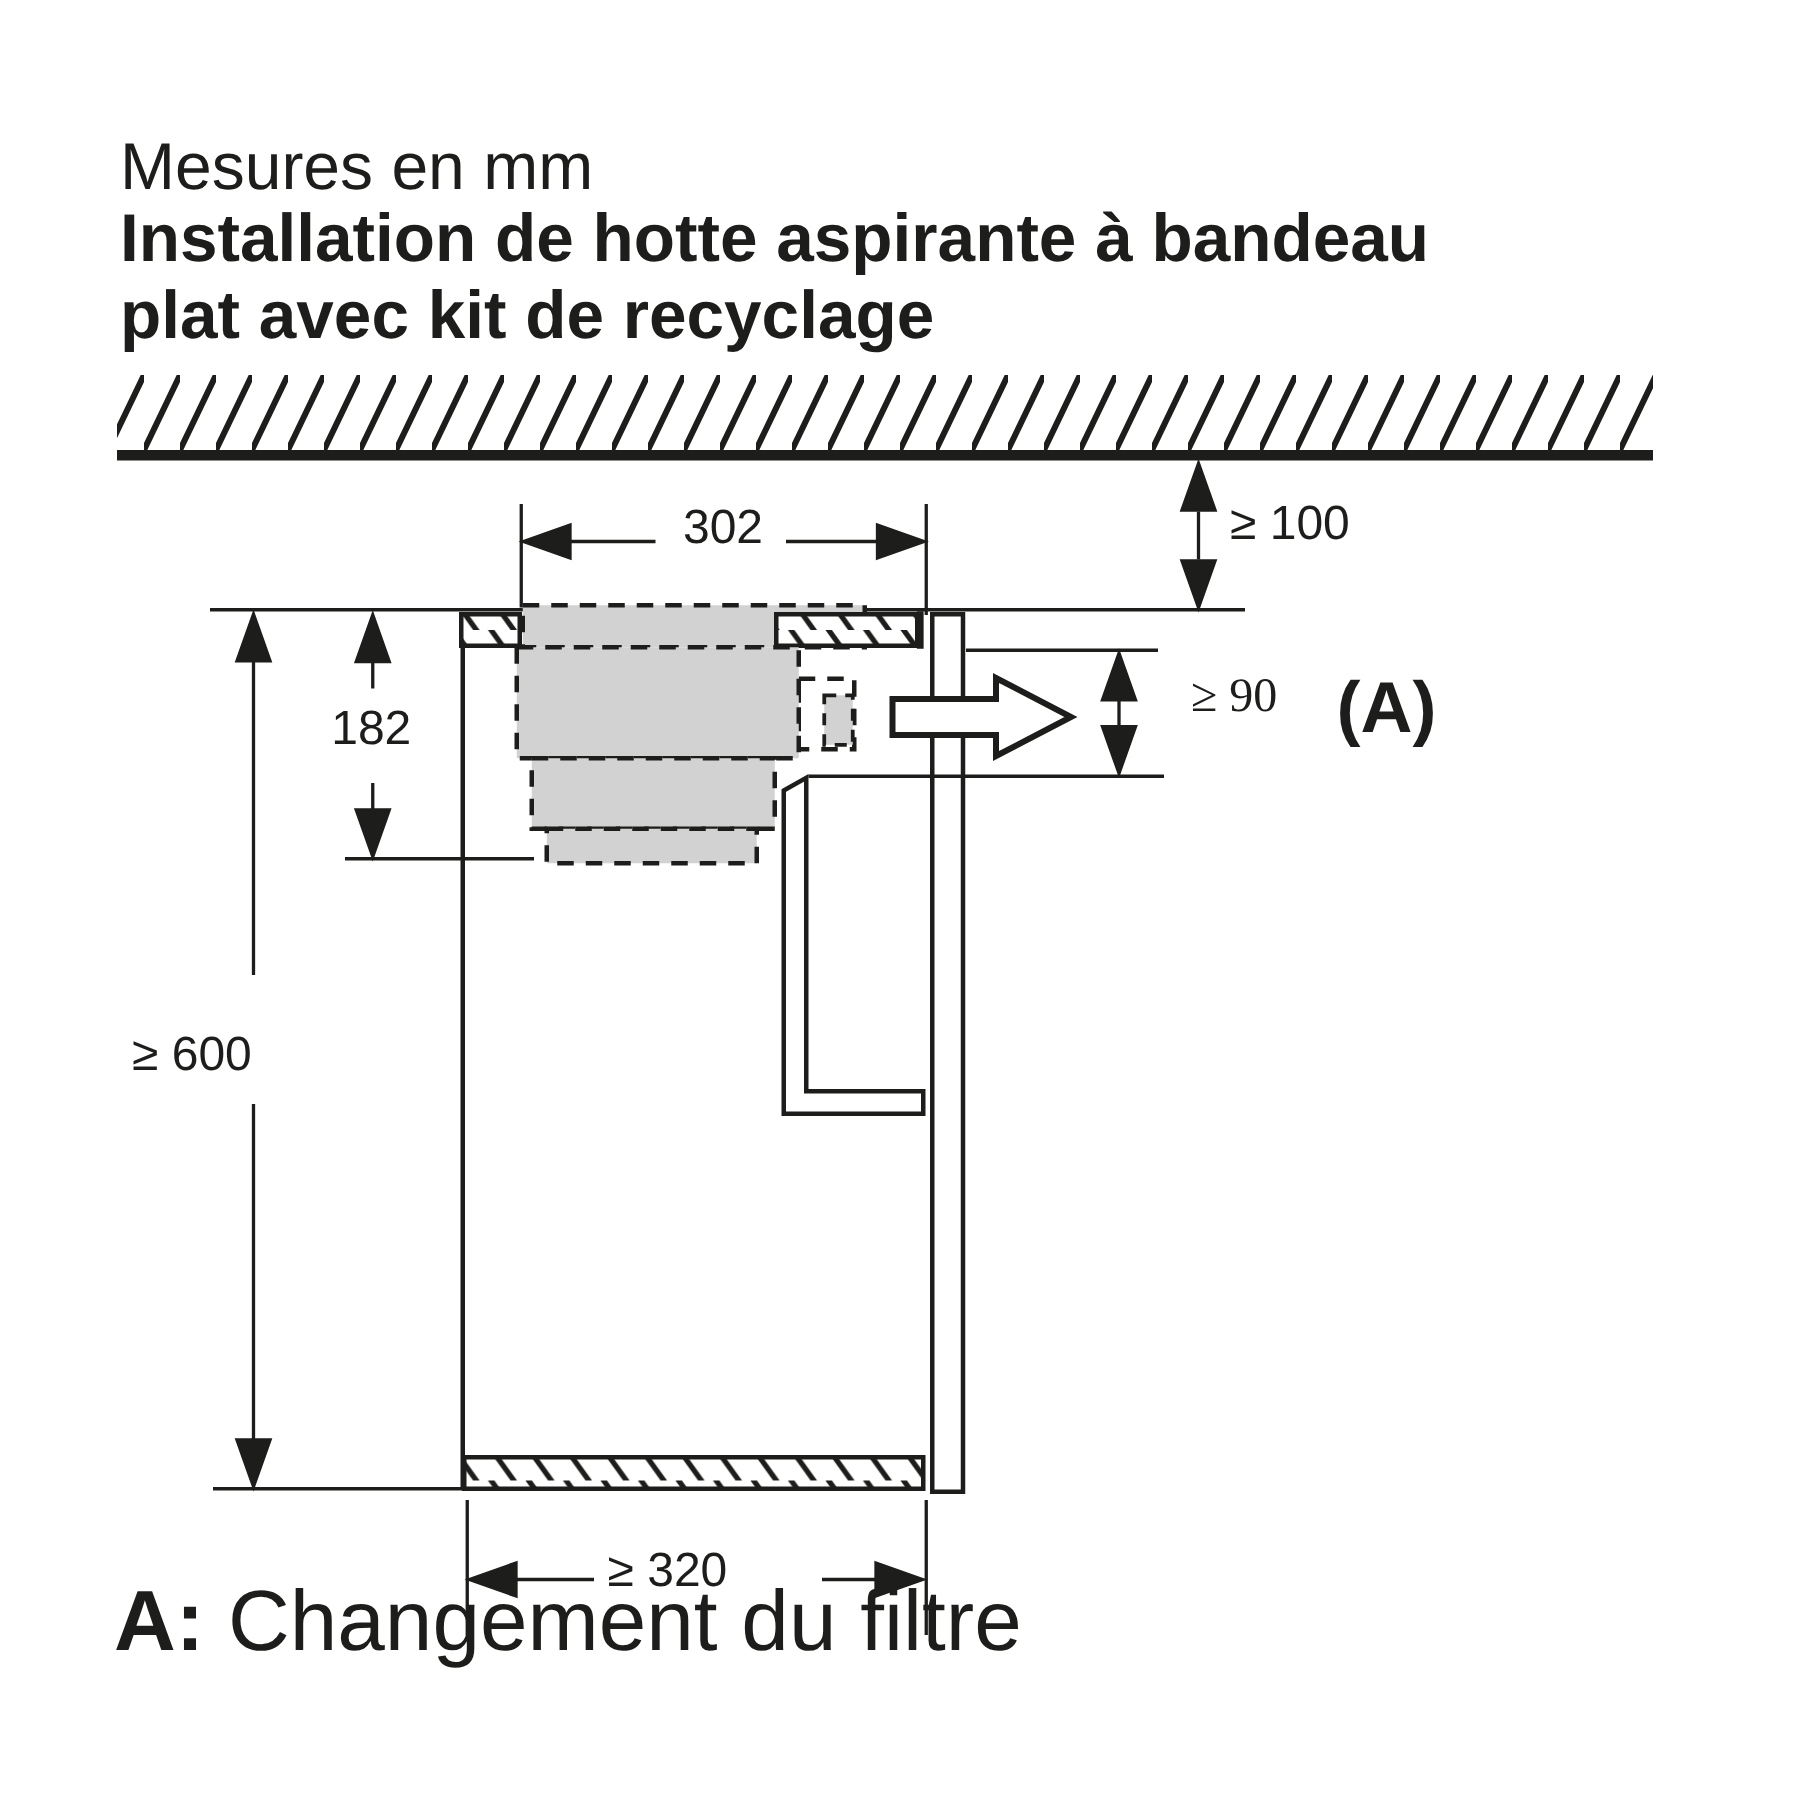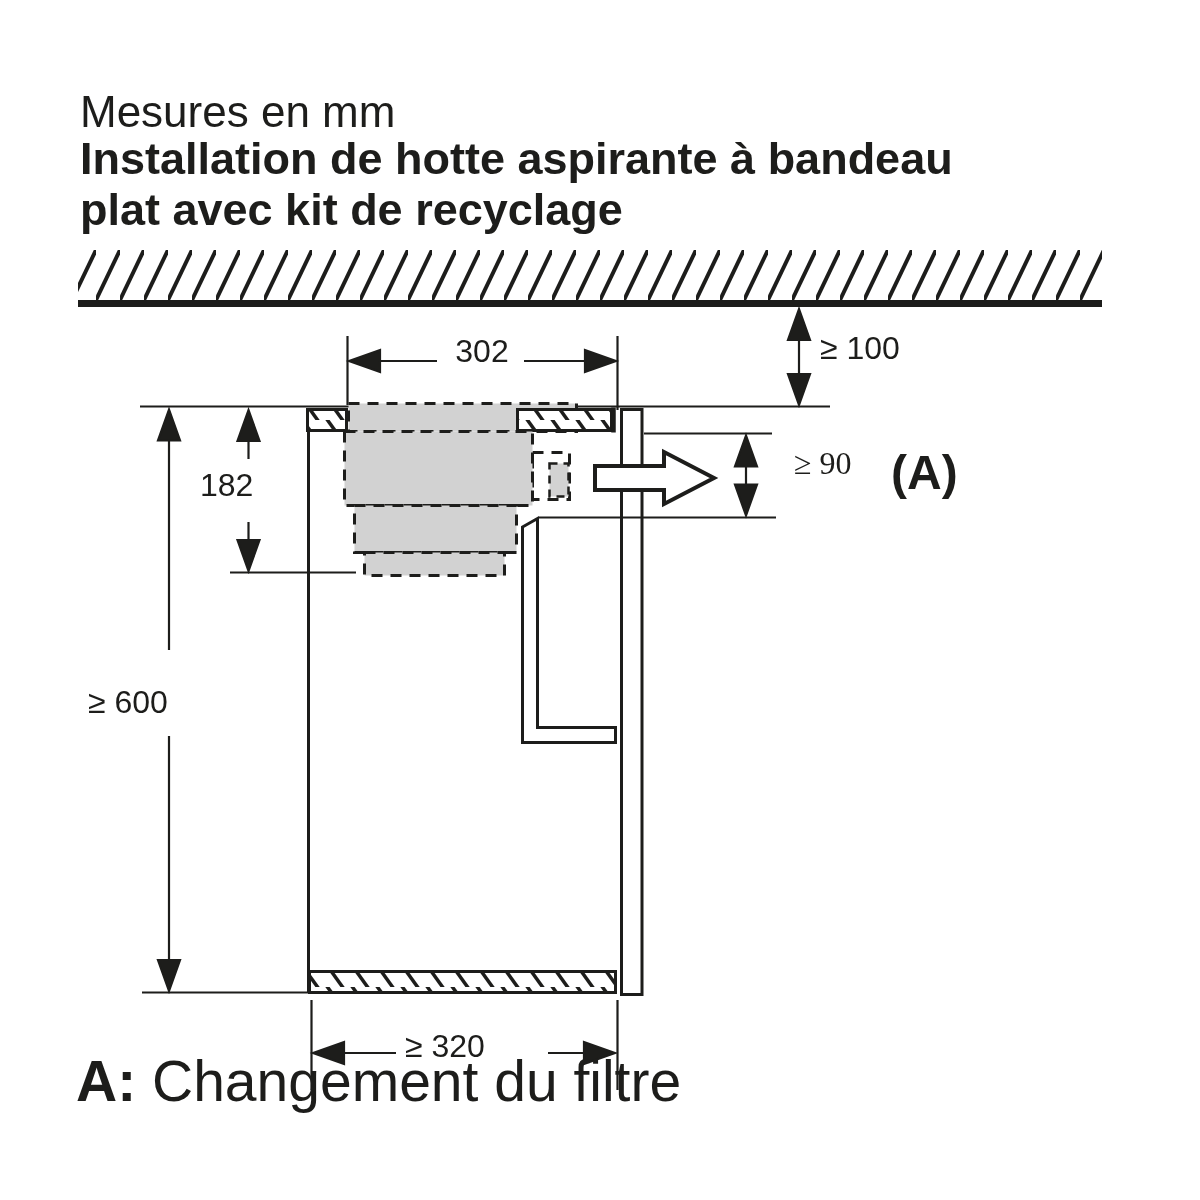--- a/index.html
+++ b/index.html
@@ -7,21 +7,21 @@
     position:relative;width:1200px;height:1200px;background:#ffffff;
     font-family:"Liberation Sans",sans-serif;color:#1d1d1b;overflow:hidden;
   }
   svg{position:absolute;left:0;top:0;}
   .label{position:absolute;line-height:1;white-space:nowrap;}
   .units-note{left:80px;top:90px;font-size:44px;}
   .title{left:80px;top:133px;font-size:45px;font-weight:bold;line-height:51px;}
   .dim{font-size:32px;}
   .dim-302{left:436px;top:335px;width:92px;text-align:center;}
   .dim-100{left:820px;top:332px;}
-  .dim-182{left:200px;top:469px;width:95px;}
+  .dim-182{left:200px;top:469px;width:95px;text-align:center;}
   .dim-90{left:794px;top:447px;font-family:Liberation Serif, serif;}
   .marker-a{left:891px;top:449px;font-size:48px;font-weight:bold;}
   .dim-600{left:88px;top:666px;margin-top:20px;}
   .dim-320{left:405px;top:1030px;width:148px;text-align:left;}
   .legend{left:76px;top:1053px;font-size:57px;}
   .legend .marker{font-weight:bold;}
 </style>
 </head>
 <body>
 

